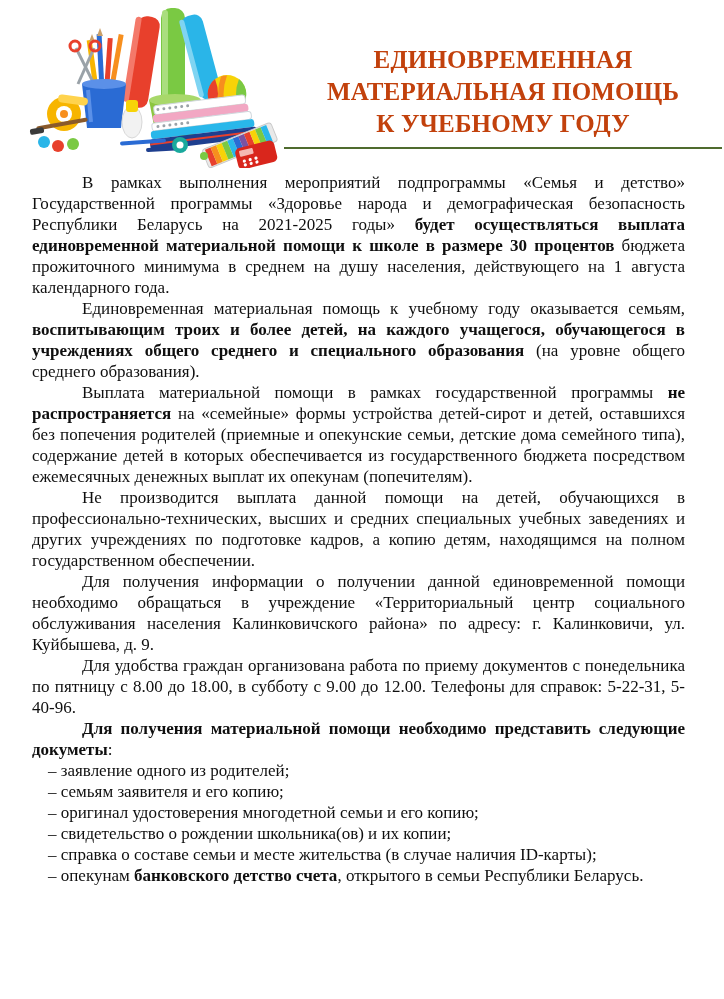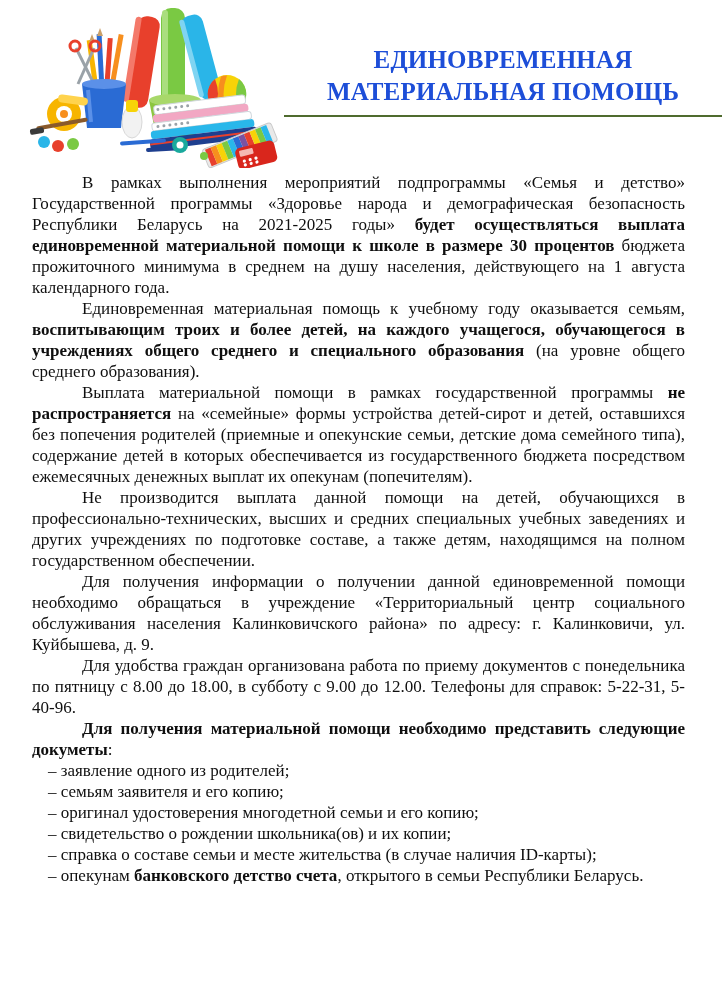--- a/index.html
+++ b/index.html
@@ -27,21 +27,21 @@
     width: 438px;
     text-align: center;
     border-bottom: 2px solid #4f6b2e;
     padding-bottom: 7px;
   }
   .title-line {
     font-weight: bold;
     font-size: 25px;
     line-height: 32px;
     letter-spacing: 0.2px;
-    color: #1d4ed8;
+    color: #c2410c;
     white-space: nowrap;
   }
   
   .body-text {
     position: absolute;
     left: 32px;
     top: 172px;
     width: 653px;
     font-size: 17px;
     line-height: 21px;
@@ -173,27 +173,28 @@
       <rect x="118" y="143" width="40" height="4" rx="2" fill="#1e3f8f" transform="rotate(-3 138 145)"></rect>
       <circle cx="152" cy="141" r="8" fill="#19a99d"></circle>
       <circle cx="152" cy="141" r="3.5" fill="#ffffff"></circle>
       <circle cx="176" cy="152" r="4" fill="#7ac943"></circle>
     </svg>
   </div>
 
   <div class="title-block" style="border-bottom-color: rgb(79, 107, 46);">
     <div class="title-line">ЕДИНОВРЕМЕННАЯ</div>
     <div class="title-line">МАТЕРИАЛЬНАЯ ПОМОЩЬ</div>
+    <div class="title-line">К УЧЕБНОМУ ГОДУ</div>
   </div>
 
   <div class="body-text">
     <p><span>В рамках выполнения мероприятий подпрограммы «Семья и детство» Государственной программы «Здоровье народа и демографическая безопасность Республики Беларусь на 2021-2025 годы» </span><span class="b">будет осуществляться выплата единовременной материальной помощи к школе в размере 30 процентов</span><span> бюджета прожиточного минимума в среднем на душу населения, действующего на 1 августа календарного года.</span></p>
     <p><span>Единовременная материальная помощь к учебному году оказывается семьям, </span><span class="b">воспитывающим троих и более детей, на каждого учащегося, обучающегося в учреждениях общего среднего и специального образования</span><span> (на уровне общего среднего образования).</span></p>
     <p><span>Выплата материальной помощи в рамках государственной программы </span><span class="b">не распространяется</span><span> на «семейные» формы устройства детей-сирот и детей, оставшихся без попечения родителей (приемные и опекунские семьи, детские дома семейного типа), содержание детей в которых обеспечивается из государственного бюджета посредством ежемесячных денежных выплат их опекунам (попечителям).</span></p>
-    <p><span>Не производится выплата данной помощи на детей, обучающихся в профессионально-технических, высших и средних специальных учебных заведениях и других учреждениях по подготовке составе, а также детям, находящимся на полном государственном обеспечении.</span></p>
+    <p><span>Не производится выплата данной помощи на детей, обучающихся в профессионально-технических, высших и средних специальных учебных заведениях и других учреждениях по подготовке кадров, а копию детям, находящимся на полном государственном обеспечении.</span></p>
     <p><span>Для получения информации о получении данной единовременной помощи необходимо обращаться в учреждение «Территориальный центр социального обслуживания населения Калинковичского района» по адресу: г. Калинковичи, ул. Куйбышева, д. 9.</span></p>
     <p><span>Для удобства граждан организована работа по приему документов с понедельника по пятницу с 8.00 до 18.00, в субботу с 9.00 до 12.00. Телефоны для справок: 5-22-31, 5-40-96.</span></p>
     <p><span class="b">Для получения материальной помощи необходимо представить следующие докуметы</span><span>:</span></p>
 
     <p class="list-item"><span>– заявление одного из родителей;</span></p>
     <p class="list-item"><span>– семьям заявителя и его копию;</span></p>
     <p class="list-item"><span>– оригинал удостоверения многодетной семьи и его копию;</span></p>
     <p class="list-item"><span>– свидетельство о рождении школьника(ов) и их копии;</span></p>
     <p class="list-item"><span>– справка о составе семьи и месте жительства (в случае наличия ID-карты);</span></p>
     <p class="list-item"><span>– опекунам </span><span class="b">банковского детство счета</span><span>, открытого в семьи Республики Беларусь.</span></p>

